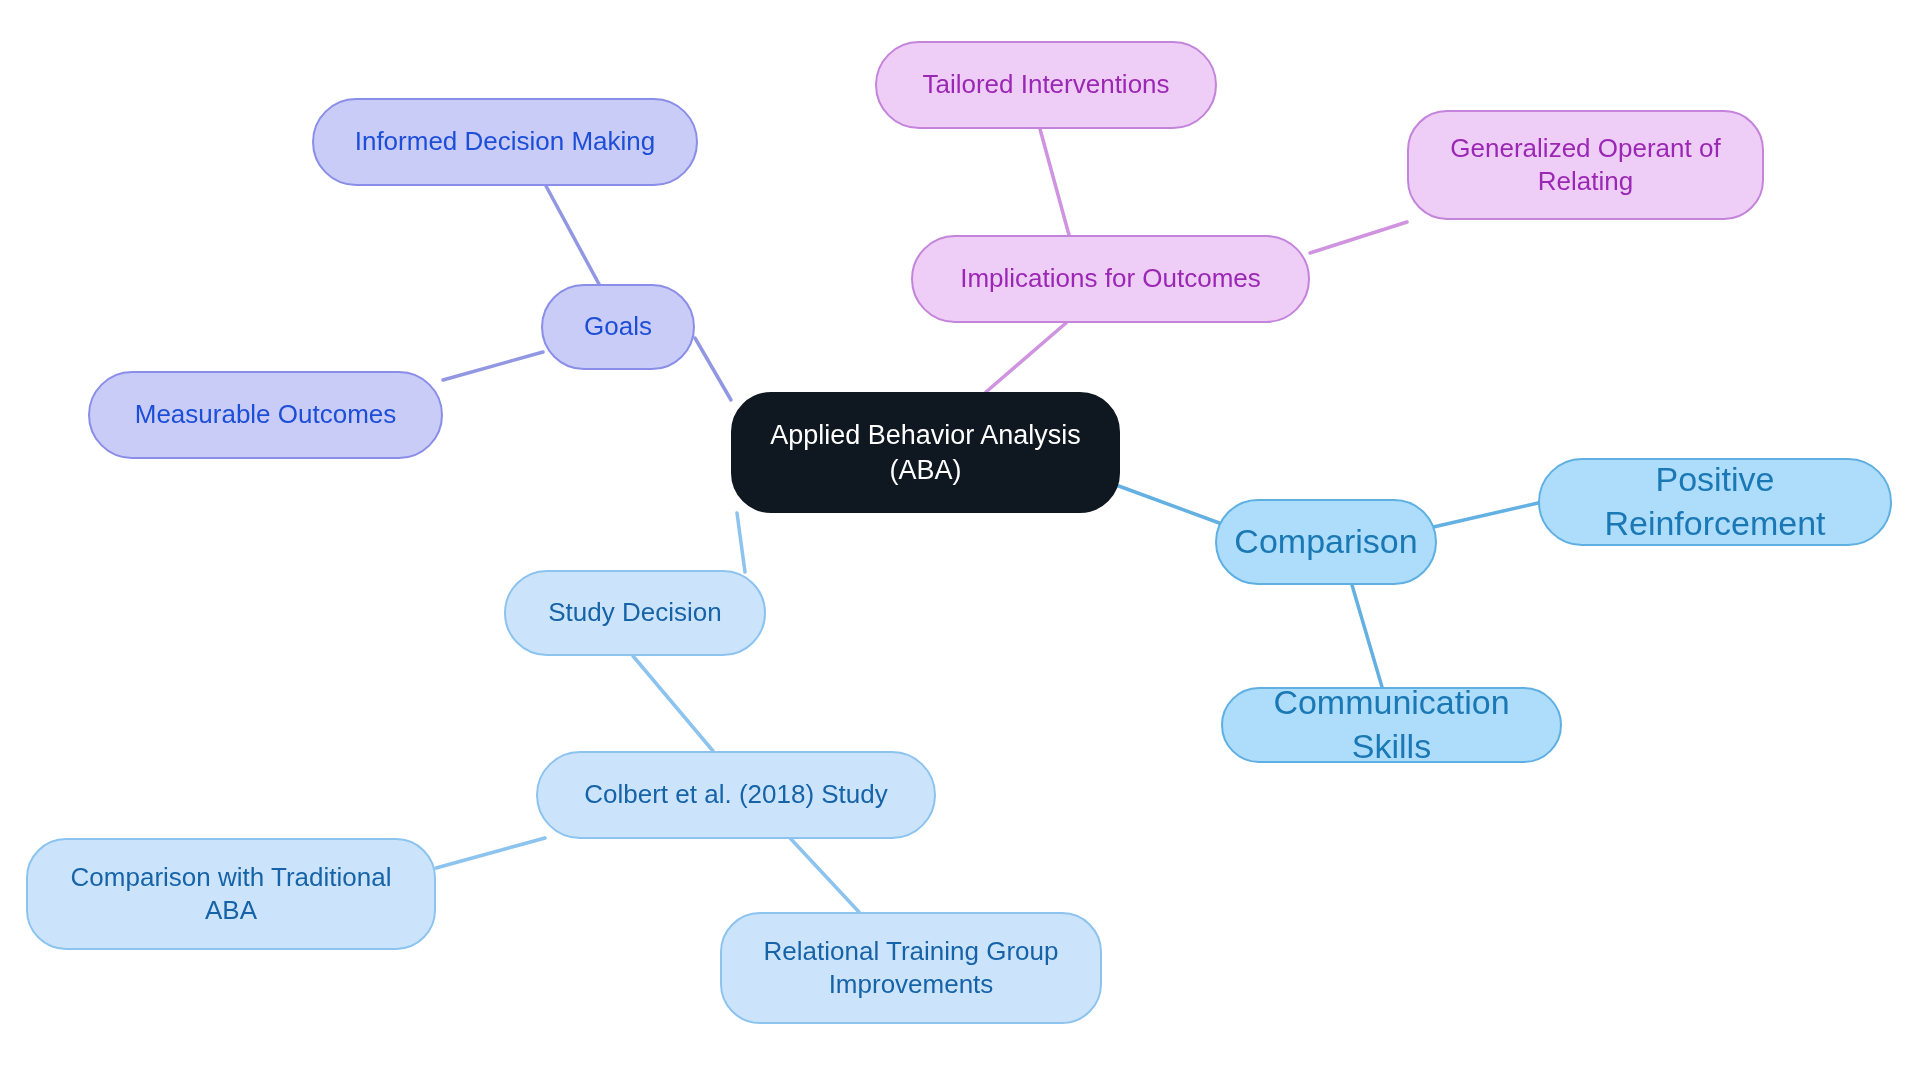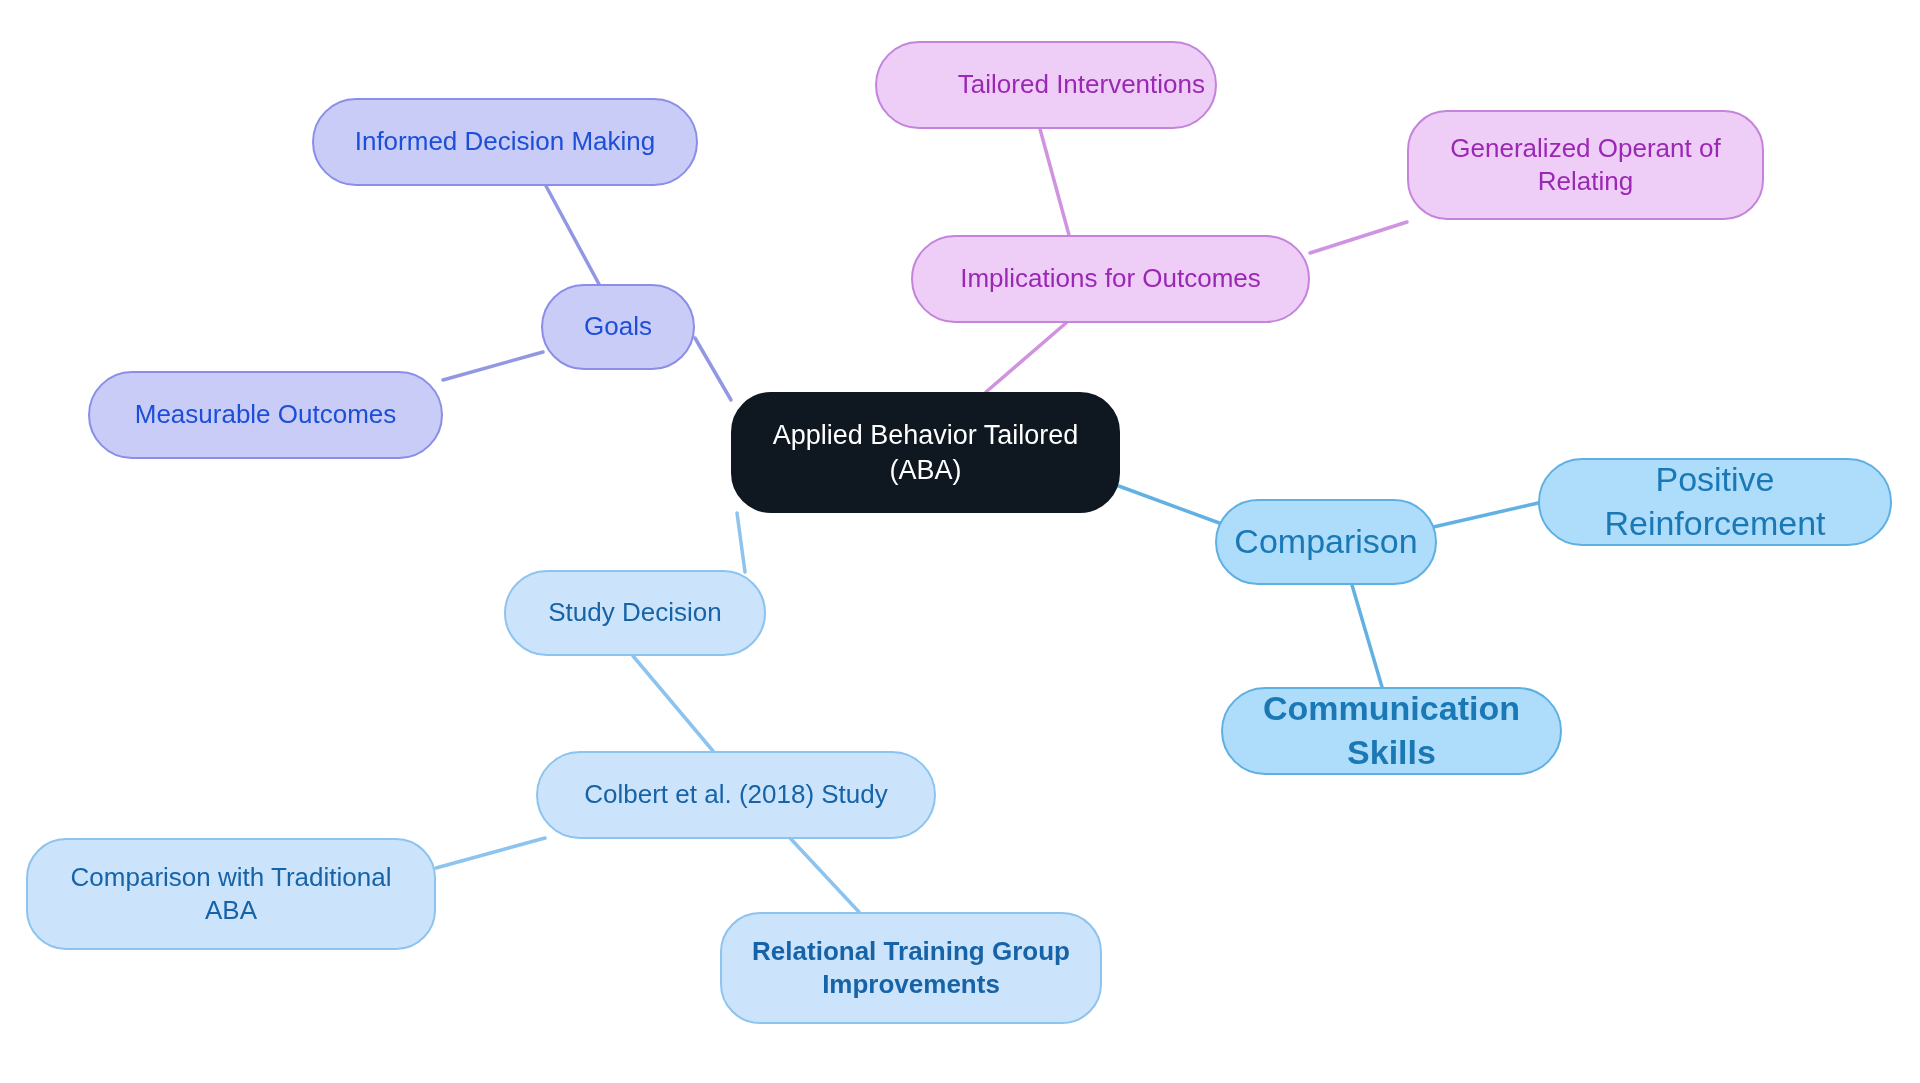--- a/index.html
+++ b/index.html
@@ -91,32 +91,32 @@
       <line x1="1310" y1="253" x2="1407" y2="222" stroke="#cf93e0" stroke-width="3.5" stroke-linecap="round"></line>
       <line x1="1116" y1="485" x2="1222" y2="524" stroke="#63b0e3" stroke-width="3.5" stroke-linecap="round"></line>
       <line x1="1429" y1="528" x2="1538" y2="503" stroke="#63b0e3" stroke-width="3.5" stroke-linecap="round"></line>
       <line x1="1352" y1="585" x2="1382" y2="687" stroke="#63b0e3" stroke-width="3.5" stroke-linecap="round"></line>
       <line x1="737" y1="513" x2="745" y2="572" stroke="#8cc3ef" stroke-width="3.5" stroke-linecap="round"></line>
       <line x1="633" y1="656" x2="713" y2="751" stroke="#8cc3ef" stroke-width="3.5" stroke-linecap="round"></line>
       <line x1="545" y1="838" x2="436" y2="868" stroke="#8cc3ef" stroke-width="3.5" stroke-linecap="round"></line>
       <line x1="790" y1="838" x2="859" y2="912" stroke="#8cc3ef" stroke-width="3.5" stroke-linecap="round"></line>
     </svg>
   <div id="nodes">
-      <div class="node node-root node-wrap2" style="left: 731px; top: 392px; width: 389px; height: 121px;"><span>Applied Behavior Tailored
+      <div class="node node-root node-wrap2" style="left: 731px; top: 392px; width: 389px; height: 121px;"><span>Applied Behavior Analysis
 (ABA)</span></div>
       <div class="node node-lavender" style="left: 541px; top: 284px; width: 154px; height: 86px;"><span>Goals</span></div>
       <div class="node node-lavender" style="left: 312px; top: 98px; width: 386px; height: 88px;"><span>Informed Decision Making</span></div>
       <div class="node node-lavender" style="left: 88px; top: 371px; width: 355px; height: 88px;"><span>Measurable Outcomes</span></div>
       <div class="node node-pink" style="left: 911px; top: 235px; width: 399px; height: 88px;"><span>Implications for Outcomes</span></div>
-      <div class="node node-pink" style="left: 875px; top: 41px; width: 342px; height: 88px; justify-content: flex-end;"><span>Tailored Interventions</span></div>
+      <div class="node node-pink" style="left: 875px; top: 41px; width: 342px; height: 88px;"><span>Tailored Interventions</span></div>
       <div class="node node-pink node-wrap2" style="left: 1407px; top: 110px; width: 357px; height: 110px;"><span>Generalized Operant of
 Relating</span></div>
       <div class="node node-skyblue" style="left: 1215px; top: 499px; width: 222px; height: 86px;"><span>Comparison</span></div>
       <div class="node node-skyblue" style="left: 1538px; top: 458px; width: 354px; height: 88px;"><span>Positive Reinforcement</span></div>
-      <div class="node node-skyblue" style="left: 1221px; top: 687px; width: 341px; height: 88px; font-weight: bold;"><span>Communication Skills</span></div>
+      <div class="node node-skyblue" style="left: 1221px; top: 687px; width: 341px; height: 76px;"><span>Communication Skills</span></div>
       <div class="node node-paleblue" style="left: 504px; top: 570px; width: 262px; height: 86px;"><span>Study Decision</span></div>
       <div class="node node-paleblue" style="left: 536px; top: 751px; width: 400px; height: 88px;"><span>Colbert et al. (2018) Study</span></div>
       <div class="node node-paleblue node-wrap2" style="left: 26px; top: 838px; width: 410px; height: 112px;"><span>Comparison with Traditional
 ABA</span></div>
-      <div class="node node-paleblue node-wrap2" style="left: 720px; top: 912px; width: 382px; height: 112px; font-weight: bold;"><span>Relational Training Group
+      <div class="node node-paleblue node-wrap2" style="left: 720px; top: 912px; width: 382px; height: 112px;"><span>Relational Training Group
 Improvements</span></div>
     </div>
 </div>
 
 </body></html>

